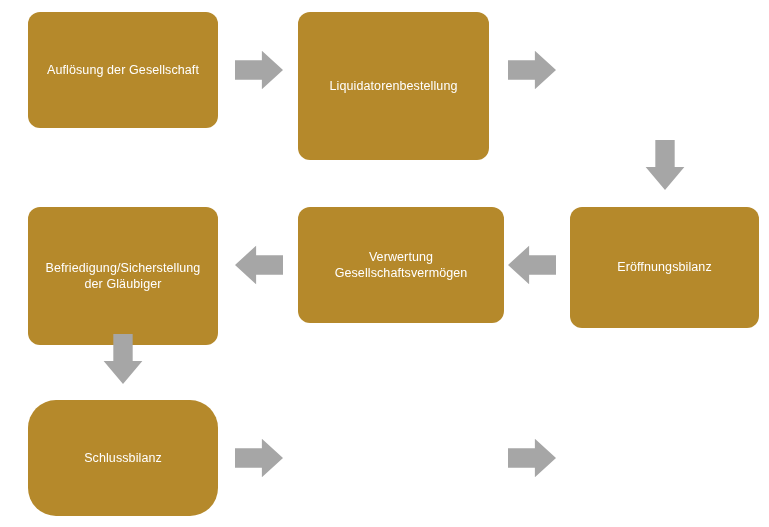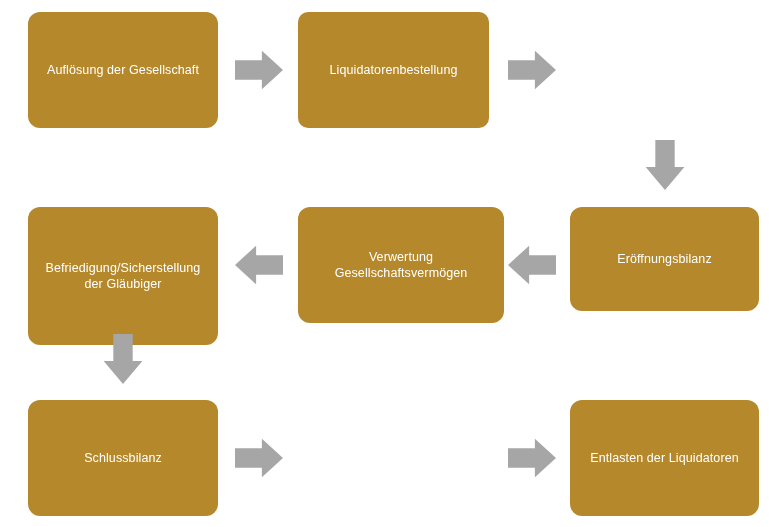--- a/index.html
+++ b/index.html
@@ -52,39 +52,36 @@
   }
 </style>
 </head>
 <body>
 
 <div id="flow-canvas">
 
 <div class="node" style="left: 28px; top: 12px; width: 190px; height: 116px;">
       <span class="node-label">Auflösung der Gesellschaft</span>
     </div>
-    <div class="node" style="left: 298px; top: 12px; width: 191px; height: 116px; border-radius: 10px;">
+    <div class="node" style="left: 298px; top: 12px; width: 191px; height: 148px;">
       <span class="node-label">Liquidatorenbestellung</span>
     </div>
     <div class="node" style="left: 28px; top: 207px; width: 190px; height: 138px;">
       <span class="node-label">Befriedigung/Sicherstellung
 der Gläubiger</span>
     </div>
     <div class="node" style="left: 298px; top: 207px; width: 206px; height: 116px;">
       <span class="node-label">Verwertung
 Gesellschaftsvermögen</span>
     </div>
-    <div class="node" style="left: 570px; top: 207px; width: 189px; height: 104px;">
+    <div class="node" style="left: 570px; top: 207px; width: 189px; height: 121px;">
       <span class="node-label">Eröffnungsbilanz</span>
     </div>
-    <div class="node" style="left: 28px; top: 400px; width: 190px; height: 116px;">
+    <div class="node" style="left: 28px; top: 400px; width: 190px; height: 116px; border-radius: 28px;">
       <span class="node-label">Schlussbilanz</span>
-    </div>
-    <div class="node" style="left: 570px; top: 400px; width: 189px; height: 116px;">
-      <span class="node-label">Entlasten der Liquidatoren</span>
     </div>
     <div class="arrow" style="left: 235px; top: 48px; width: 48px; height: 44px;">
       <svg viewBox="0 0 100 100" preserveAspectRatio="none">
         <path class="arrow-shape" d="M0,28 L56,28 L56,6 L100,50 L56,94 L56,72 L0,72 Z"></path>
       </svg>
     </div>
     <div class="arrow" style="left: 508px; top: 48px; width: 48px; height: 44px;">
       <svg viewBox="0 0 100 100" preserveAspectRatio="none">
         <path class="arrow-shape" d="M0,28 L56,28 L56,6 L100,50 L56,94 L56,72 L0,72 Z"></path>
       </svg>

